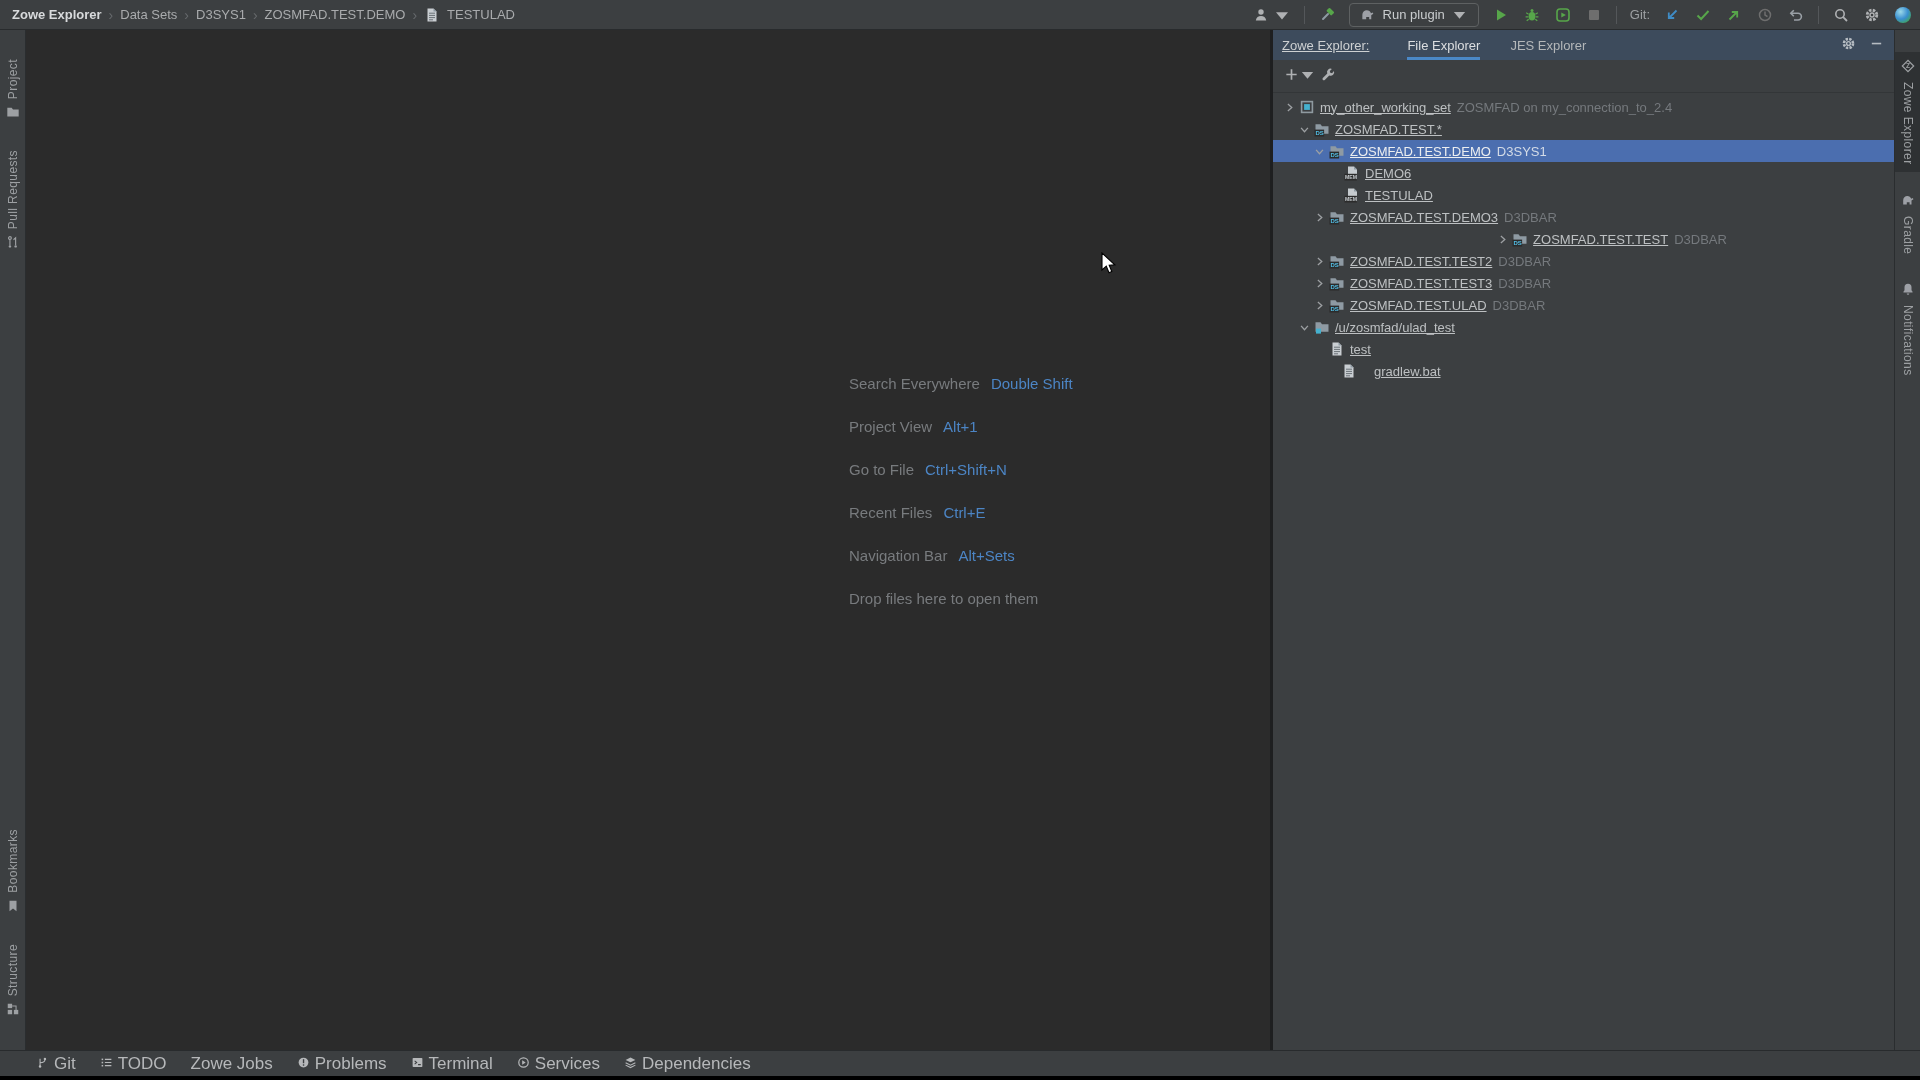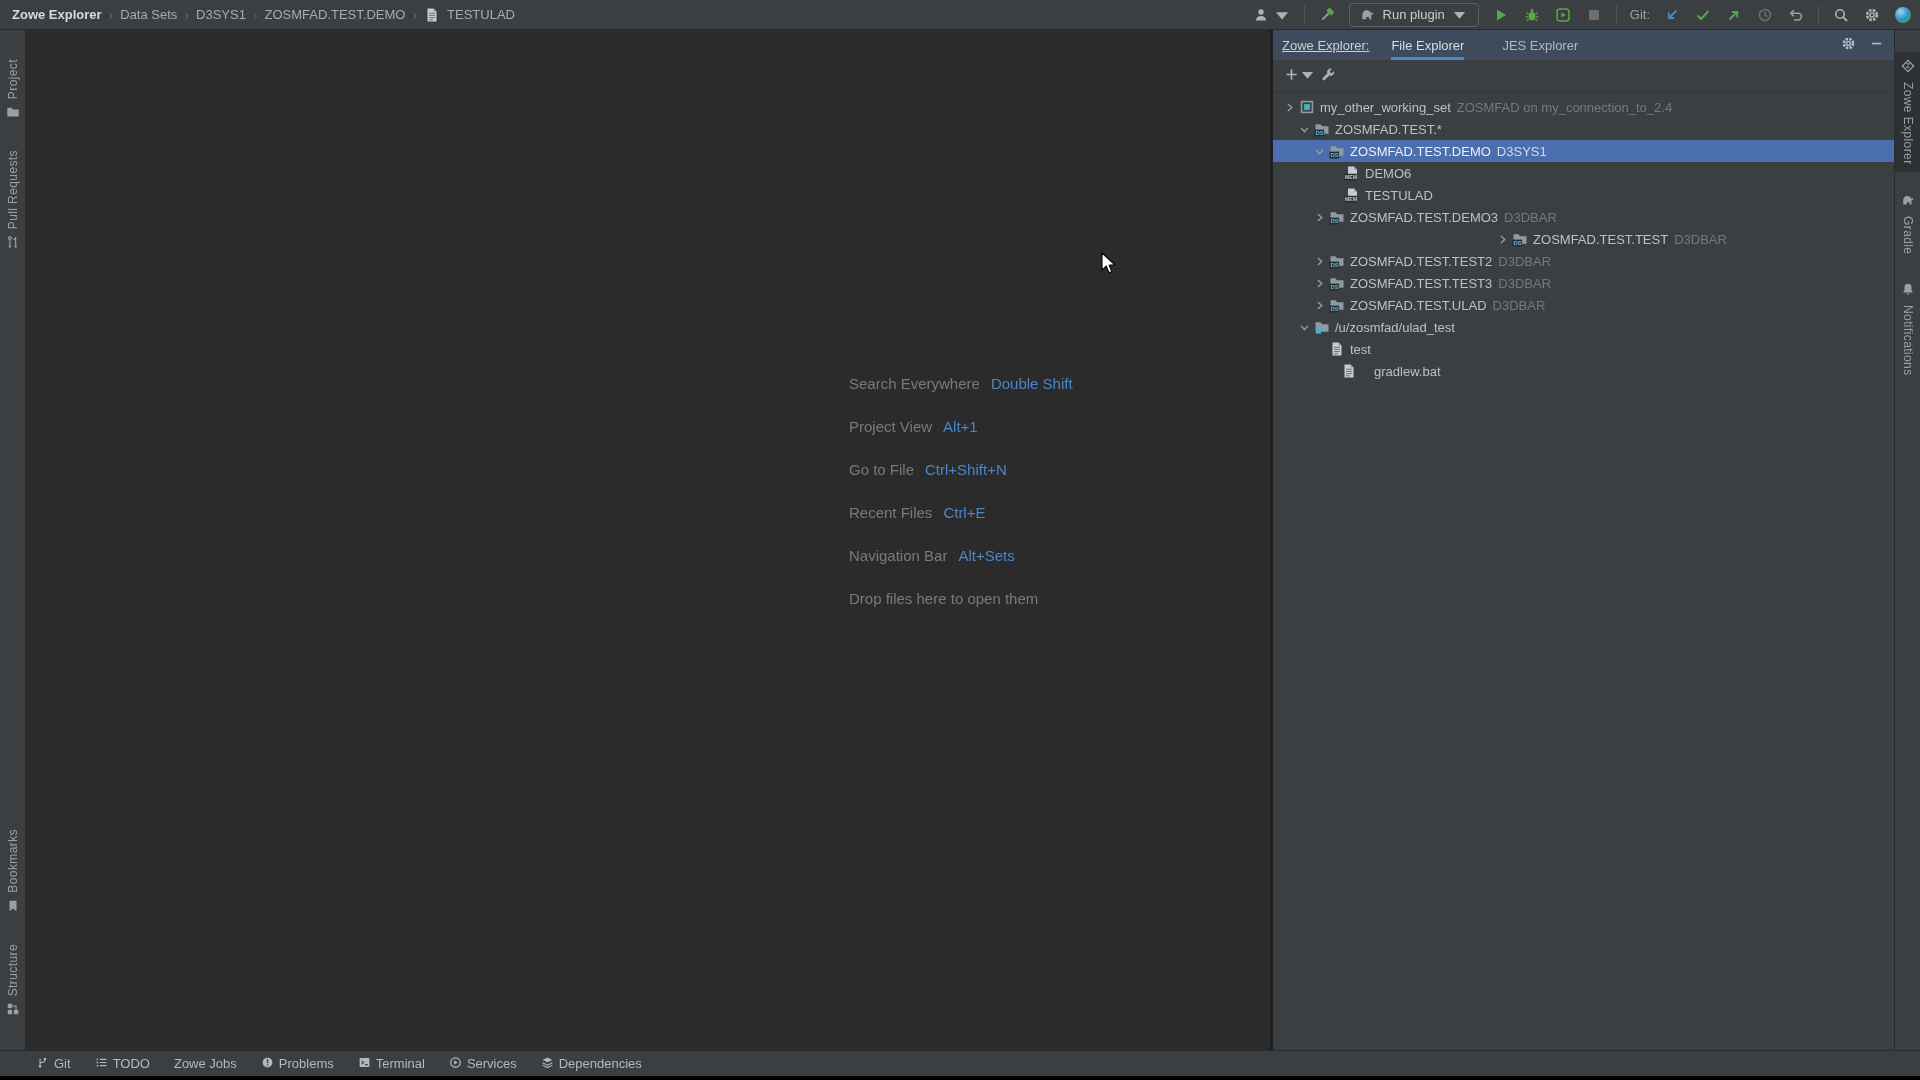--- a/index.html
+++ b/index.html
@@ -49,47 +49,47 @@
   .shortcut-line { line-height:43px; font-size:15px; color:#787B7E; white-space:nowrap; }
   .shortcut-line .keys { color:#4C85C5; margin-left:11px; }
   .cursor { position:absolute; left:251px; top:222px; pointer-events:none; }
 
   
   .toolwin { width:624px; background:#3C3F41; border-left:3px solid #1E1F20;
              display:flex; flex-direction:column; }
   .tw-header { height:30px; background:#3D4B5C; display:flex; align-items:stretch;
                padding:0 10px 0 9px; flex-shrink:0; }
   .tw-title { color:#CDD0D2; align-self:center; margin-right:22px;text-decoration:underline; }
-  .tw-tabs { display:flex; gap:38px; }
+  .tw-tabs { display:flex; gap:30px;margin-left:16px; }
   .tw-tab { display:flex; align-items:center; color:#B4B7B9; border-bottom:3px solid transparent;
             padding-top:3px; cursor:default; }
   .tw-tab.active { color:#DCDEE0; border-bottom-color:#4A88C7; }
   .tw-header-actions { margin-left:auto; display:flex; align-items:center; gap:13px; }
   .tw-header-actions .icon svg { width:15px; height:15px; }
   .tw-toolbar { height:33px; display:flex; align-items:center; gap:14px; padding:0 11px;
                 border-bottom:1px solid #333638; flex-shrink:0; }
   .tw-toolbar .icon svg { width:15px; height:15px; }
   .add-wrap { display:flex; align-items:flex-end; gap:1px; }
   .tree { flex:1; overflow:hidden; padding-top:3px; }
   .tree-row { display:flex; align-items:center; height:22px; white-space:nowrap; cursor:default; }
   .tree-row.selected { background:#4B6EAF; }
   .chev { width:17px; height:16px; display:inline-flex; align-items:center; justify-content:center; flex-shrink:0; }
   .chev svg { width:13px; height:13px; }
   .tree-icon { width:18px; height:16px; display:inline-flex; align-items:center; justify-content:center;
                margin-right:4px; flex-shrink:0; }
   .tree-icon svg { width:16px; height:16px; }
-  .tree-label { color:#BDC0C2; }
+  .tree-label { color:#BDC0C2;text-decoration:underline; }
   .tree-suffix { color:#75797D; margin-left:6px; }
   .tree-row.selected .tree-label { color:#ECEEF0; }
   .tree-row.selected .tree-suffix { color:#D3DBE7; }
 
   
   .statusbar { height:26px; background:#3C3F41; border-top:1px solid #282B2D;
                display:flex; align-items:center; padding-left:36px; column-gap:24px; flex-shrink:0; }
-  .status-item { display:flex; align-items:center; gap:5px; color:#B6B8BA; font-size:13px; cursor:default; }
+  .status-item { display:flex; align-items:center; gap:5px; color:#B6B8BA; font-size:17px; cursor:default; }
   .status-item .icon svg { width:13px; height:13px; }
   .bottom-strip { height:4px; background:#000; flex-shrink:0; }
 </style>
 </head>
 <body>
 
 <div class="app">
 
   <div class="topbar">
     <div class="crumbs" id="crumbs">

